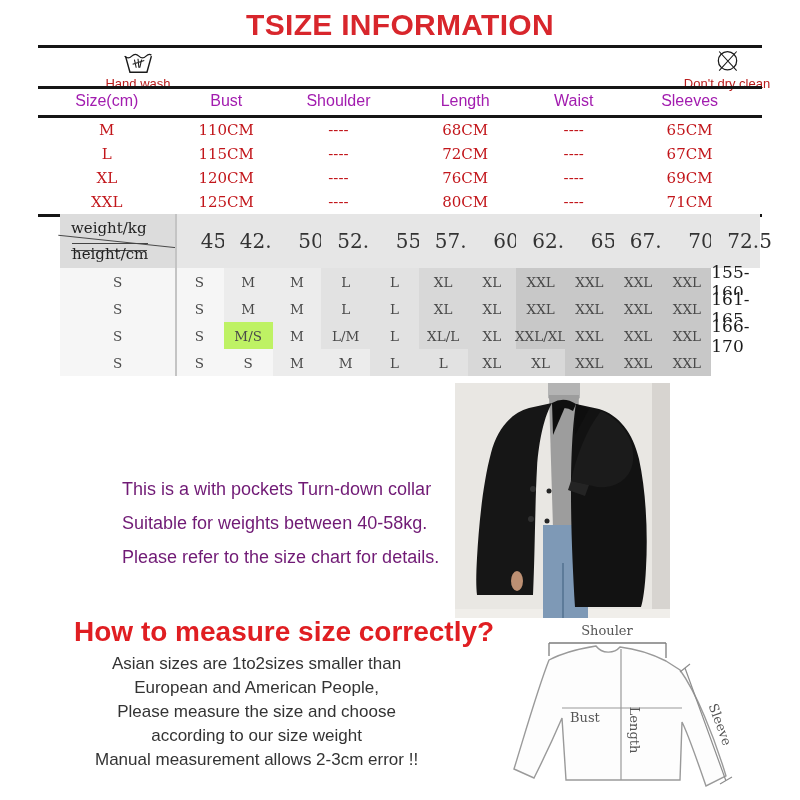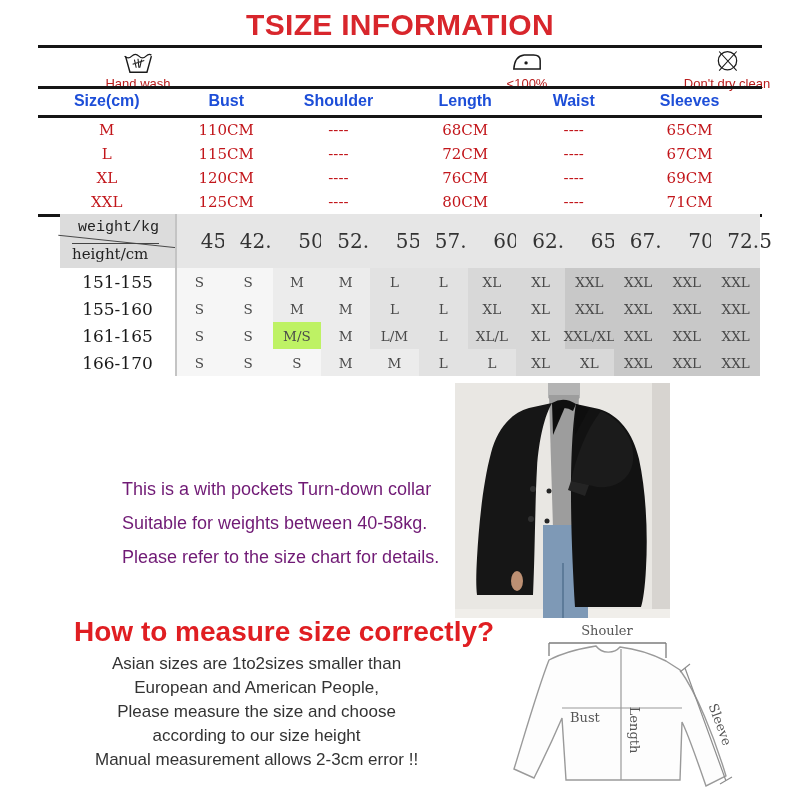--- a/index.html
+++ b/index.html
@@ -17,32 +17,32 @@
   
   .care-row{position:absolute;top:49px;left:38px;width:724px;height:36px;}
   .care-item{position:absolute;top:0;text-align:center;}
   .care-item svg{display:block;margin:0 auto;}
   .care-label{font-size:13px;color:#b91c1c;margin-top:4px;line-height:12px;}
   .ci-1{left:40px;width:120px}.ci-2{left:221px;width:120px}
   .ci-3{left:429px;width:120px}.ci-4{left:623px;width:132px}
 
   
   .size-table{position:absolute;left:38px;top:90px;width:724px;border-collapse:collapse;}
-  .size-table th{font-size:16px;font-weight:700;color:#1d4ed8;padding:2px 0 5px;
+  .size-table th{font-size:16px;font-weight:400;color:#a21caf;padding:2px 0 5px;
                  border-bottom:3px solid #151515;text-align:center;}
   .size-table td{font-family:"DejaVu Serif",serif;font-size:15px;color:#c2161b;
                  text-align:center;height:22px;white-space:nowrap;}
   .size-table tbody tr:last-child td{border-bottom:3px solid #151515;}
 
   
   .matrix{position:absolute;left:60px;top:214px;display:grid;
           grid-template-columns:115px repeat(12,48.75px);
           font-family:"DejaVu Serif",serif;}
   .m-corner{position:relative;height:54px;background:#dcdcdc;font-size:15px;color:#222;}
-  .m-corner .cw{position:absolute;top:5px;left:18px;border-bottom:1px solid #444;padding-bottom:7px;font-family:Liberation Mono, monospace;}
+  .m-corner .cw{position:absolute;top:5px;left:11px;border-bottom:1px solid #444;padding-bottom:13px;}
   .m-corner .ch{position:absolute;bottom:5px;left:12px;border-top:1px solid #444;padding-top:1px;}
   .m-corner .diag{position:absolute;top:27px;left:-2px;width:119px;height:1px;background:#4a4a4a;
                   transform:rotate(6deg);}
   .m-h{height:54px;display:flex;align-items:center;justify-content:center;
        background:#e6e6e6;font-size:20px;color:#333;padding-left:28px;}
   .m-label{height:27px;display:flex;align-items:center;justify-content:center;
            font-size:17px;color:#1a1a1a;background:#fff;}
   .m-cell{height:27px;display:flex;align-items:center;justify-content:center;
           font-size:13.5px;color:#4a4a4a;white-space:nowrap;}
   .matrix-vline{position:absolute;left:175px;top:214px;width:2px;height:162px;background:#c4c4c4;}
@@ -73,29 +73,20 @@
   <div class="care-row">
     <div class="care-item ci-1">
       <svg width="32" height="25" viewBox="0 0 34 28">
         <g fill="none" stroke="#1a1a1a" stroke-width="1.6">
           <path d="M3,8 L8,26 L27,26 L32,8"></path>
           <path d="M2,8 q4,4 8,0 q4,-4 8,0 q4,4 8,0 q3.5,-3.5 6,-1" stroke-width="1.4"></path>
           <path d="M13,12 l2,9 M17,11 l1,10 M21,12 l-2,9 M11,17 l13,-4" stroke-width="1.2"></path>
         </g>
       </svg>
       <div class="care-label">Hand wash</div>
-    </div>
-    <div class="care-item ci-3">
-      <svg width="32" height="25" viewBox="0 0 34 26">
-        <g fill="none" stroke="#1a1a1a" stroke-width="1.6">
-          <path d="M3,21 L31,21 L31,12 Q31,6 24,6 L14,6 Q4,7 3,21 Z"></path>
-          <circle cx="16" cy="14.5" r="1.8" fill="#1a1a1a" stroke="none"></circle>
-        </g>
-      </svg>
-      <div class="care-label">&lt;100%</div>
     </div>
     <div class="care-item ci-4">
       <svg width="27" height="25" viewBox="0 0 30 30">
         <g fill="none" stroke="#1a1a1a" stroke-width="1.5">
           <circle cx="15" cy="14" r="11"></circle>
           <path d="M5,3 L26,26 M26,3 L5,26" stroke-width="1.3"></path>
         </g>
       </svg>
       <div class="care-label">Don't dry clean</div>
     </div>
@@ -169,21 +160,20 @@
       <div class="m-h">50</div>
       <div class="m-h">52.5</div>
       <div class="m-h">55</div>
       <div class="m-h">57.5</div>
       <div class="m-h">60</div>
       <div class="m-h">62.5</div>
       <div class="m-h">65</div>
       <div class="m-h">67.5</div>
       <div class="m-h">70</div>
       <div class="m-h">72.5</div>
-      <div class="m-label">151-155</div>
       <div class="m-cell" style="background:#f6f6f6">S</div>
       <div class="m-cell" style="background:#f6f6f6">S</div>
       <div class="m-cell" style="background:#ececec">M</div>
       <div class="m-cell" style="background:#ececec">M</div>
       <div class="m-cell" style="background:#e2e2e2">L</div>
       <div class="m-cell" style="background:#e2e2e2">L</div>
       <div class="m-cell" style="background:#d8d8d8">XL</div>
       <div class="m-cell" style="background:#d8d8d8">XL</div>
       <div class="m-cell" style="background:#c8c8c8">XXL</div>
       <div class="m-cell" style="background:#c8c8c8">XXL</div>
@@ -264,21 +254,21 @@
       <circle cx="92" cy="138" r="2.5" fill="#262626"></circle>
       <ellipse cx="62" cy="198" rx="6" ry="10" fill="#bd9073"></ellipse>
     </svg>
   </div>
 
   <div class="measure-heading">How to measure size correctly?</div>
   <div class="measure-text" id="measure-text">
       <div class="line">Asian sizes are 1to2sizes smaller than</div>
       <div class="line">European and American People,</div>
       <div class="line">Please measure the size and choose</div>
-      <div class="line">according to our size height</div>
+      <div class="line">according to our size weight</div>
       <div class="line">Manual measurement allows 2-3cm error !!</div>
     </div>
 
   <div class="diagram">
     <svg width="308" height="180" viewBox="0 0 308 180">
 
       <path d="M57,25 H174 M57,25 V38 M174,25 V40" fill="none" stroke="#7e7e7e" stroke-width="1.3"></path>
       <text x="115" y="17" text-anchor="middle">Shouler</text>
 
       <path d="M57,42 C70,35 92,30 104,28 C110,36 122,36 128,29 C145,31 162,37 174,43 L188,52 C204,74 222,118 234,158 L214,168 C203,136 196,116 190,104 L188,162 L74,162 L70,100 C64,114 52,140 42,160 L22,151 C34,112 46,70 57,42 Z" fill="#fdfdfd" stroke="#9a9a9a" stroke-width="1.4"></path>

